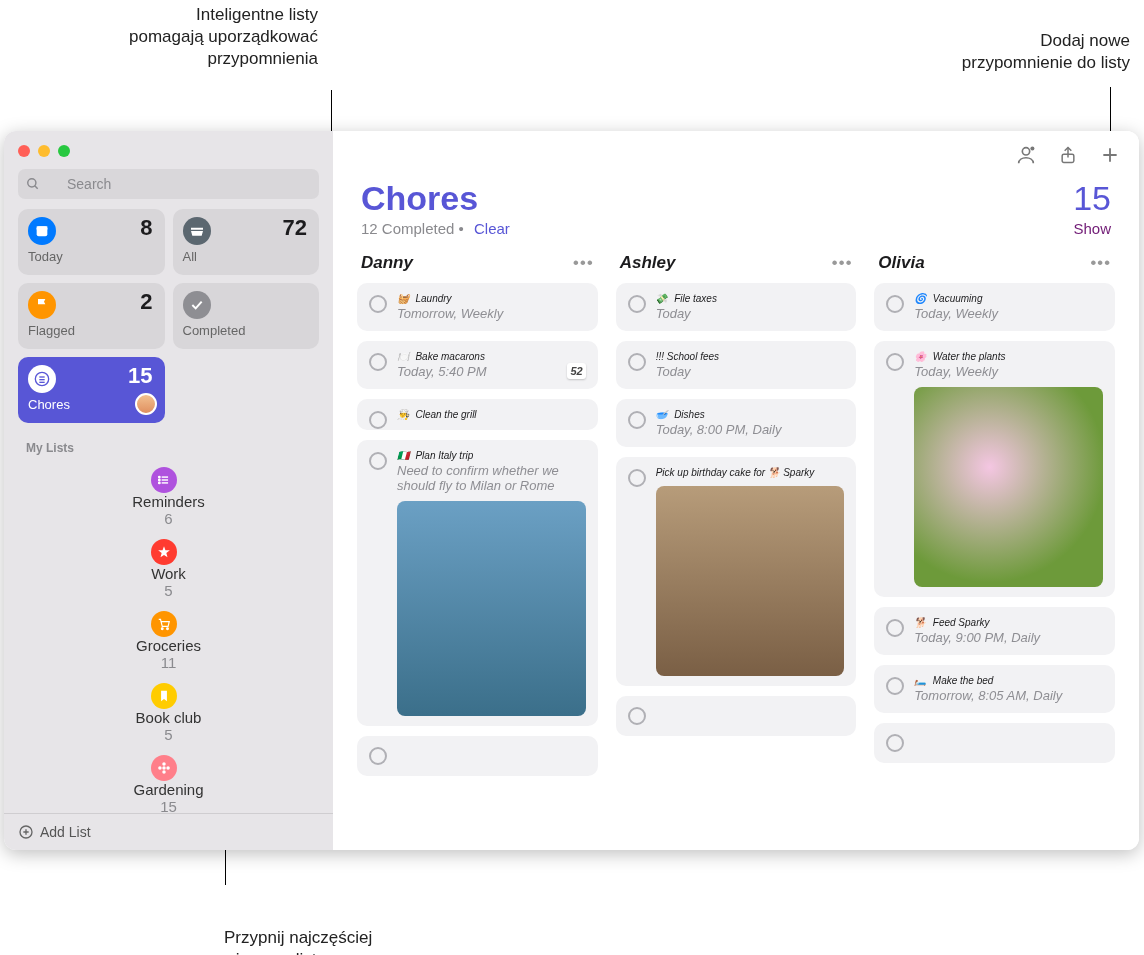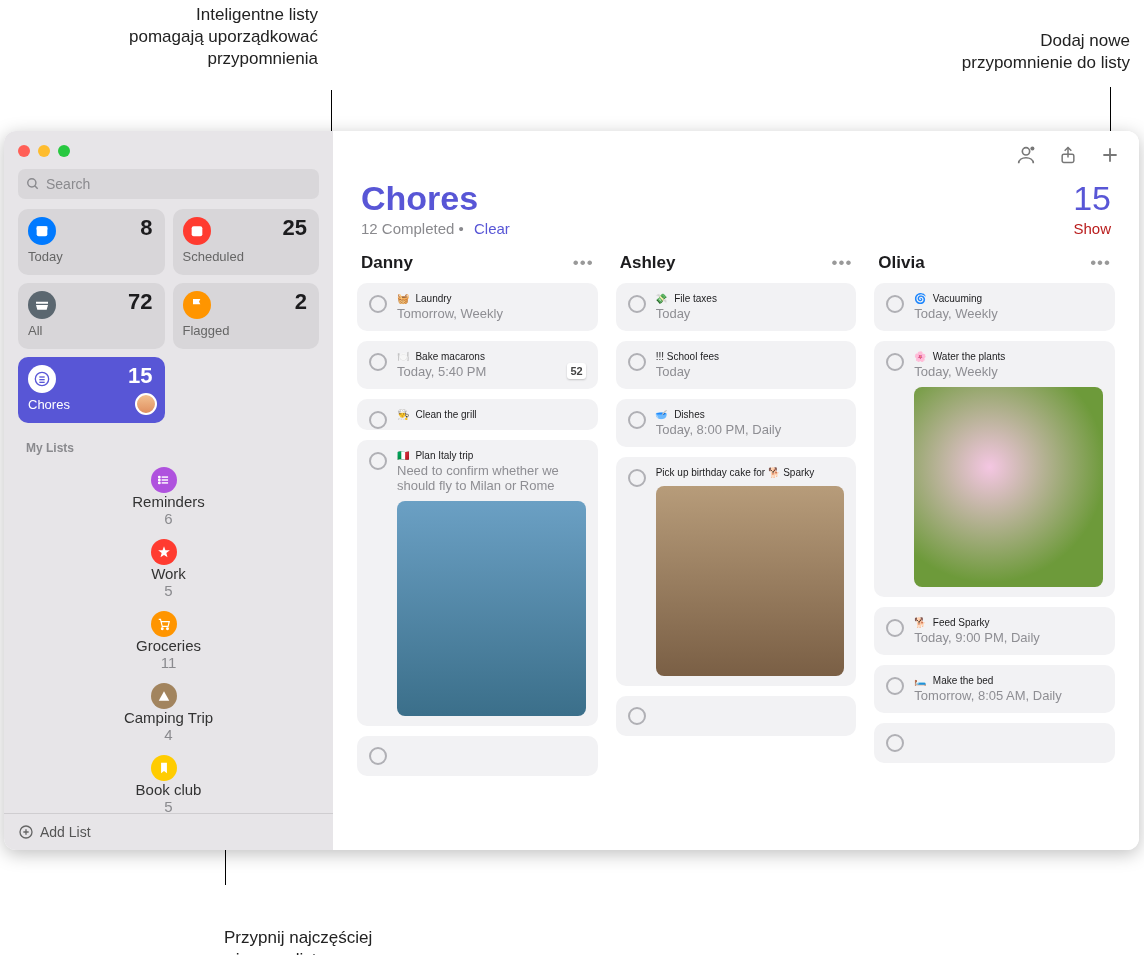--- a/index.html
+++ b/index.html
@@ -3,21 +3,21 @@
 <meta charset="utf-8">
 <style>
   * { box-sizing: border-box; margin: 0; padding: 0; }
   body { font-family: -apple-system, "Helvetica Neue", Arial, sans-serif; background: #fff; width:1144px;height:955px;overflow:hidden;}
   .callout { position:absolute; font-size:17px; color:#222; text-align:right; line-height:1.3; }
   .callout-line { position:absolute; background:#000; }
   .window { position:absolute; left:4px; top:131px; width:1135px; height:719px; background:#fff; border-radius:12px; box-shadow:0 4px 18px rgba(0,0,0,.25); overflow:hidden; display:flex;}
   .sidebar { width:329px; height:100%; background:#e7e5e8; display:flex;flex-direction:column;}
   .traffic { display:flex; gap:8px; padding:14px 14px 8px;}
   .dot{width:12px;height:12px;border-radius:50%;}
-  .search{ margin:4px 14px 10px; height:30px; background:rgba(0,0,0,.06); border-radius:7px; display:flex;align-items:center;padding:0 8px; color:#8a8a8e;font-size:14px;}
+  .search{ margin:4px 14px 10px; height:30px; background:rgba(0,0,0,.06); border-radius:7px; display:flex;align-items:center;padding:0 8px; color:#8a8a8e;font-size:14px;gap:21px;}
   .search svg{margin-right:6px;}
   .smart-grid{ display:grid; grid-template-columns:1fr 1fr; gap:8px; padding:0 14px;}
   .smart{ background:#d8d6d9; border-radius:10px; padding:8px 10px 8px; min-height:66px; position:relative;}
   .smart.active{ background:#5856d6; color:#fff;}
   .smart .icon{ width:28px;height:28px;border-radius:50%;display:flex;align-items:center;justify-content:center;color:#fff;}
   .smart .count{position:absolute;top:6px;right:12px;font-size:22px;font-weight:700;color:#1c1c1e;}
   .smart.active .count{color:#fff;}
   .smart .label{ font-size:13px; color:#666; margin-top:4px;}
   .smart.active .label{color:#fff;}
   .smart .avatar{position:absolute;right:8px;bottom:8px;width:22px;height:22px;border-radius:50%;background:linear-gradient(#f2c090,#e09060);border:2px solid #fff;}
@@ -30,22 +30,22 @@
   .addlist{ border-top:1px solid rgba(0,0,0,.1); padding:10px 14px; font-size:14px;color:#555;display:flex;align-items:center;gap:6px;}
   .main{ flex:1; display:flex; flex-direction:column; background:#fff; position:relative;}
   .toolbar{ display:flex; justify-content:flex-end; align-items:center; gap:20px; height:42px; padding:6px 18px 0; color:#777;}
   .toolbar .tbtn{width:22px;height:22px;display:flex;align-items:center;justify-content:center;}
   .header{ padding:6px 28px 4px;}
   .header-row{display:flex;justify-content:space-between;align-items:baseline;}
   .title{ font-size:34px; font-weight:700; color:#5856d6;}
   .bigcount{font-size:34px;font-weight:400;color:#5856d6;}
   .subrow{ display:flex; justify-content:space-between;font-size:15px;color:#8a8a8e;padding-top:2px;}
   .subrow .clear{color:#5856d6;margin-left:6px;}
-  .subrow .show{color:#b91c1c;margin-left:20px;}
-  .columns{display:flex;gap:18px;padding:10px 24px 0; height:calc(100% - 120px); overflow:hidden;}
+  .subrow .show{color:#701a75;margin-left:20px;}
+  .columns{display:flex;gap:18px;padding:10px 24px 0; height:calc(100% - 120px); overflow:hidden;font-style:italic;}
   .col{flex:1;display:flex;flex-direction:column;min-width:0;}
   .col-head{display:flex;justify-content:space-between;align-items:center;font-weight:700;font-size:17px;color:#1c1c1e;padding:2px 4px 10px;}
   .more{color:#999;font-weight:400;letter-spacing:1px;}
   .card, .emptycard{ background:#f2f2f4; border-radius:10px; padding:10px 12px; margin-bottom:10px; position:relative;}
   .card .ring, .emptycard .ring{ position:absolute;left:12px;top:12px;width:18px;height:18px;border:2px solid #b0b0b5;border-radius:50%;}
   .card .content{margin-left:28px;}
   .rtitle{font-size:10px;color:#1c1c1e;}
   .rsub{font-size:13px;color:#8e8e93;margin-top:2px;}
   .card .emoji{margin-right:6px;}
   .imgph{width:100%;border-radius:8px;margin-top:8px;height:180px;}
@@ -86,45 +86,44 @@
             <svg width="16" height="16" viewBox="0 0 24 24" fill="#fff">
               <rect x="4" y="5" width="16" height="15" rx="3" fill="#fff"></rect>
               <rect x="4" y="5" width="16" height="5" fill="#fff"></rect>
               <rect x="8" y="12" width="8" height="6" rx="1" fill=""></rect>
             </svg>
           </div>
           <div class="count">8</div>
           <div class="label">Today</div>
         </div>
         <div class="smart">
-          <div class="icon" style="background:#ff3b30">
-            <svg width="16" height="16" viewBox="0 0 24 24" fill="#fff">
-              <rect x="4" y="5" width="16" height="15" rx="3"></rect>
-            </svg>
-          </div>
-          <div class="count">25</div>
-          <div class="label">Scheduled</div>
-        </div>
-        <div class="smart">
           <div class="icon" style="background:#5b6770">
             <svg width="16" height="16" viewBox="0 0 24 24" fill="#fff">
               <path d="M3 7h18v3H3zM3 12h18l-2 7H5z"></path>
             </svg>
           </div>
           <div class="count">72</div>
           <div class="label">All</div>
         </div>
         <div class="smart">
           <div class="icon" style="background:#ff9500">
             <svg width="16" height="16" viewBox="0 0 24 24" fill="#fff">
               <path d="M6 3v18M6 3h11l-2 4 2 4H6"></path>
             </svg>
           </div>
           <div class="count">2</div>
           <div class="label">Flagged</div>
+        </div>
+        <div class="smart">
+          <div class="icon" style="background:#8e8e93">
+            <svg width="16" height="16" viewBox="0 0 24 24" fill="none" stroke="#fff" stroke-width="3">
+              <polyline points="5 12 10 17 19 7"></polyline>
+            </svg>
+          </div>
+          <div class="label">Completed</div>
         </div>
         <div class="smart active">
           <div class="icon" style="background:#fff">
             <svg width="16" height="16" viewBox="0 0 24 24" fill="none" stroke="#5856d6" stroke-width="2">
               <circle cx="12" cy="12" r="10" fill="#fff"></circle>
               <line x1="8" y1="9" x2="16" y2="9" stroke="#5856d6"></line>
               <line x1="8" y1="13" x2="16" y2="13" stroke="#5856d6"></line>
               <line x1="8" y1="17" x2="16" y2="17" stroke="#5856d6"></line>
             </svg>
           </div>
@@ -163,29 +162,20 @@
             <svg width="14" height="14" viewBox="0 0 24 24" fill="none" stroke="#fff" stroke-width="2">
               <circle cx="9" cy="20" r="1.5" fill="#fff"></circle>
               <circle cx="18" cy="20" r="1.5" fill="#fff"></circle>
               <path d="M3 4h3l3 12h10l2-8H7"></path>
             </svg>
           </div>
           <div class="lname">Groceries</div>
           <div class="lcount">11</div>
         </div>
         <div class="list-row">
-          <div class="licon" style="background:#a2845e">
-            <svg width="14" height="14" viewBox="0 0 24 24" fill="#fff">
-              <path d="M12 4L3 20h18z"></path>
-            </svg>
-          </div>
-          <div class="lname">Camping Trip</div>
-          <div class="lcount">4</div>
-        </div>
-        <div class="list-row">
           <div class="licon" style="background:#ffcc00">
             <svg width="14" height="14" viewBox="0 0 24 24" fill="#fff">
               <path d="M7 3h10v18l-5-4-5 4z"></path>
             </svg>
           </div>
           <div class="lname">Book club</div>
           <div class="lcount">5</div>
         </div>
         <div class="list-row">
           <div class="licon" style="background:#ff7f8a">

